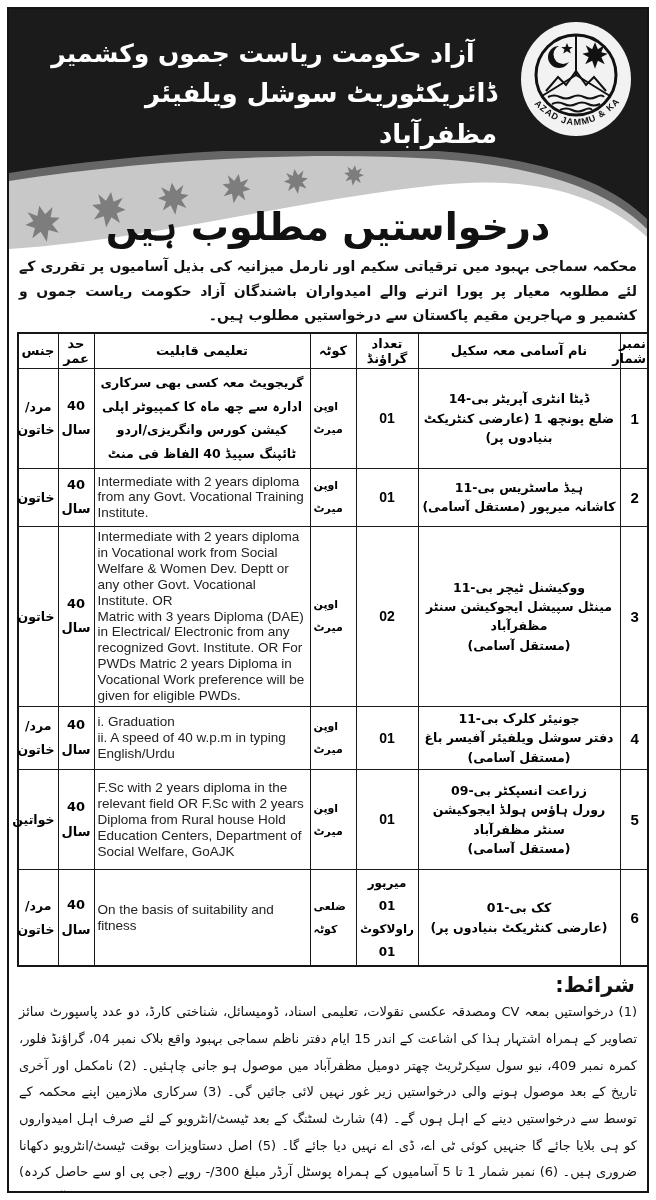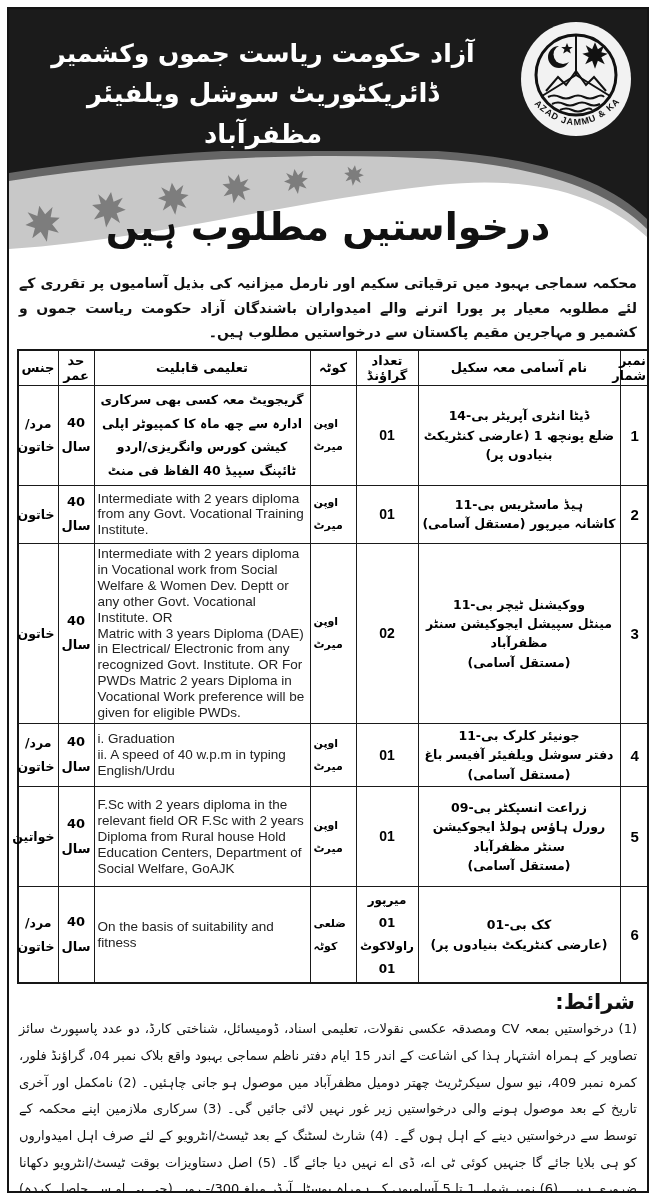--- a/index.html
+++ b/index.html
@@ -4,29 +4,29 @@
 <style>
   html,body{margin:0;padding:0;}
   body{width:656px;height:1200px;background:#ffffff;font-family:"DejaVu Sans",sans-serif;}
   .page{width:656px;height:1200px;background:#fff;box-sizing:border-box;padding:7px;}
   .frame{width:100%;height:100%;box-sizing:border-box;border:2px solid #141414;overflow:hidden;display:flex;flex-direction:column;background:#fff;}
 
   
   .banner{position:relative;background:#1b1b1b;height:142px;flex:0 0 auto;}
   .banner-text{position:absolute;top:26px;right:150px;left:20px;text-align:center;color:#fff;direction:rtl;}
   .banner-line1{font-size:25px;font-weight:700;line-height:1.5;}
-  .banner-line2{font-size:26px;font-weight:700;line-height:1.6;}
+  .banner-line2{font-size:26px;font-weight:700;line-height:1.6;text-align:right;}
   .logo{position:absolute;top:12px;right:8px;}
 
   
   .swoosh{height:100px;position:relative;flex:0 0 auto;background:#fff;}
   .swoosh svg{position:absolute;inset:0;}
 
   
-  .main-title{position:relative;z-index:2;margin:-48px auto 17px auto;width:70%;text-align:center;
+  .main-title{position:relative;z-index:2;margin:-48px auto 0 auto;width:70%;text-align:center;
     font-size:38px;font-weight:800;color:#111;direction:rtl;line-height:1.3;}
   .intro{direction:rtl;text-align:justify;font-size:14px;font-weight:600;color:#111;
     line-height:1.75;margin:2px 10px 4px 10px;}
 
   
   table.jobs{border-collapse:collapse;margin:0 8px;width:calc(100% - 16px);table-layout:fixed;
     border:2px solid #161616;flex:0 0 auto;}
   table.jobs th,table.jobs td{border:1.5px solid #1a1a1a;vertical-align:middle;padding:2px 3px;box-sizing:border-box;margin-left:44px;}
   th.h-ur{font-size:13px;font-weight:700;direction:rtl;text-align:center;height:34px;}
   .c-sno{width:30px;text-align:center;font-family:"Liberation Sans",sans-serif;font-weight:700;font-size:15px;}

